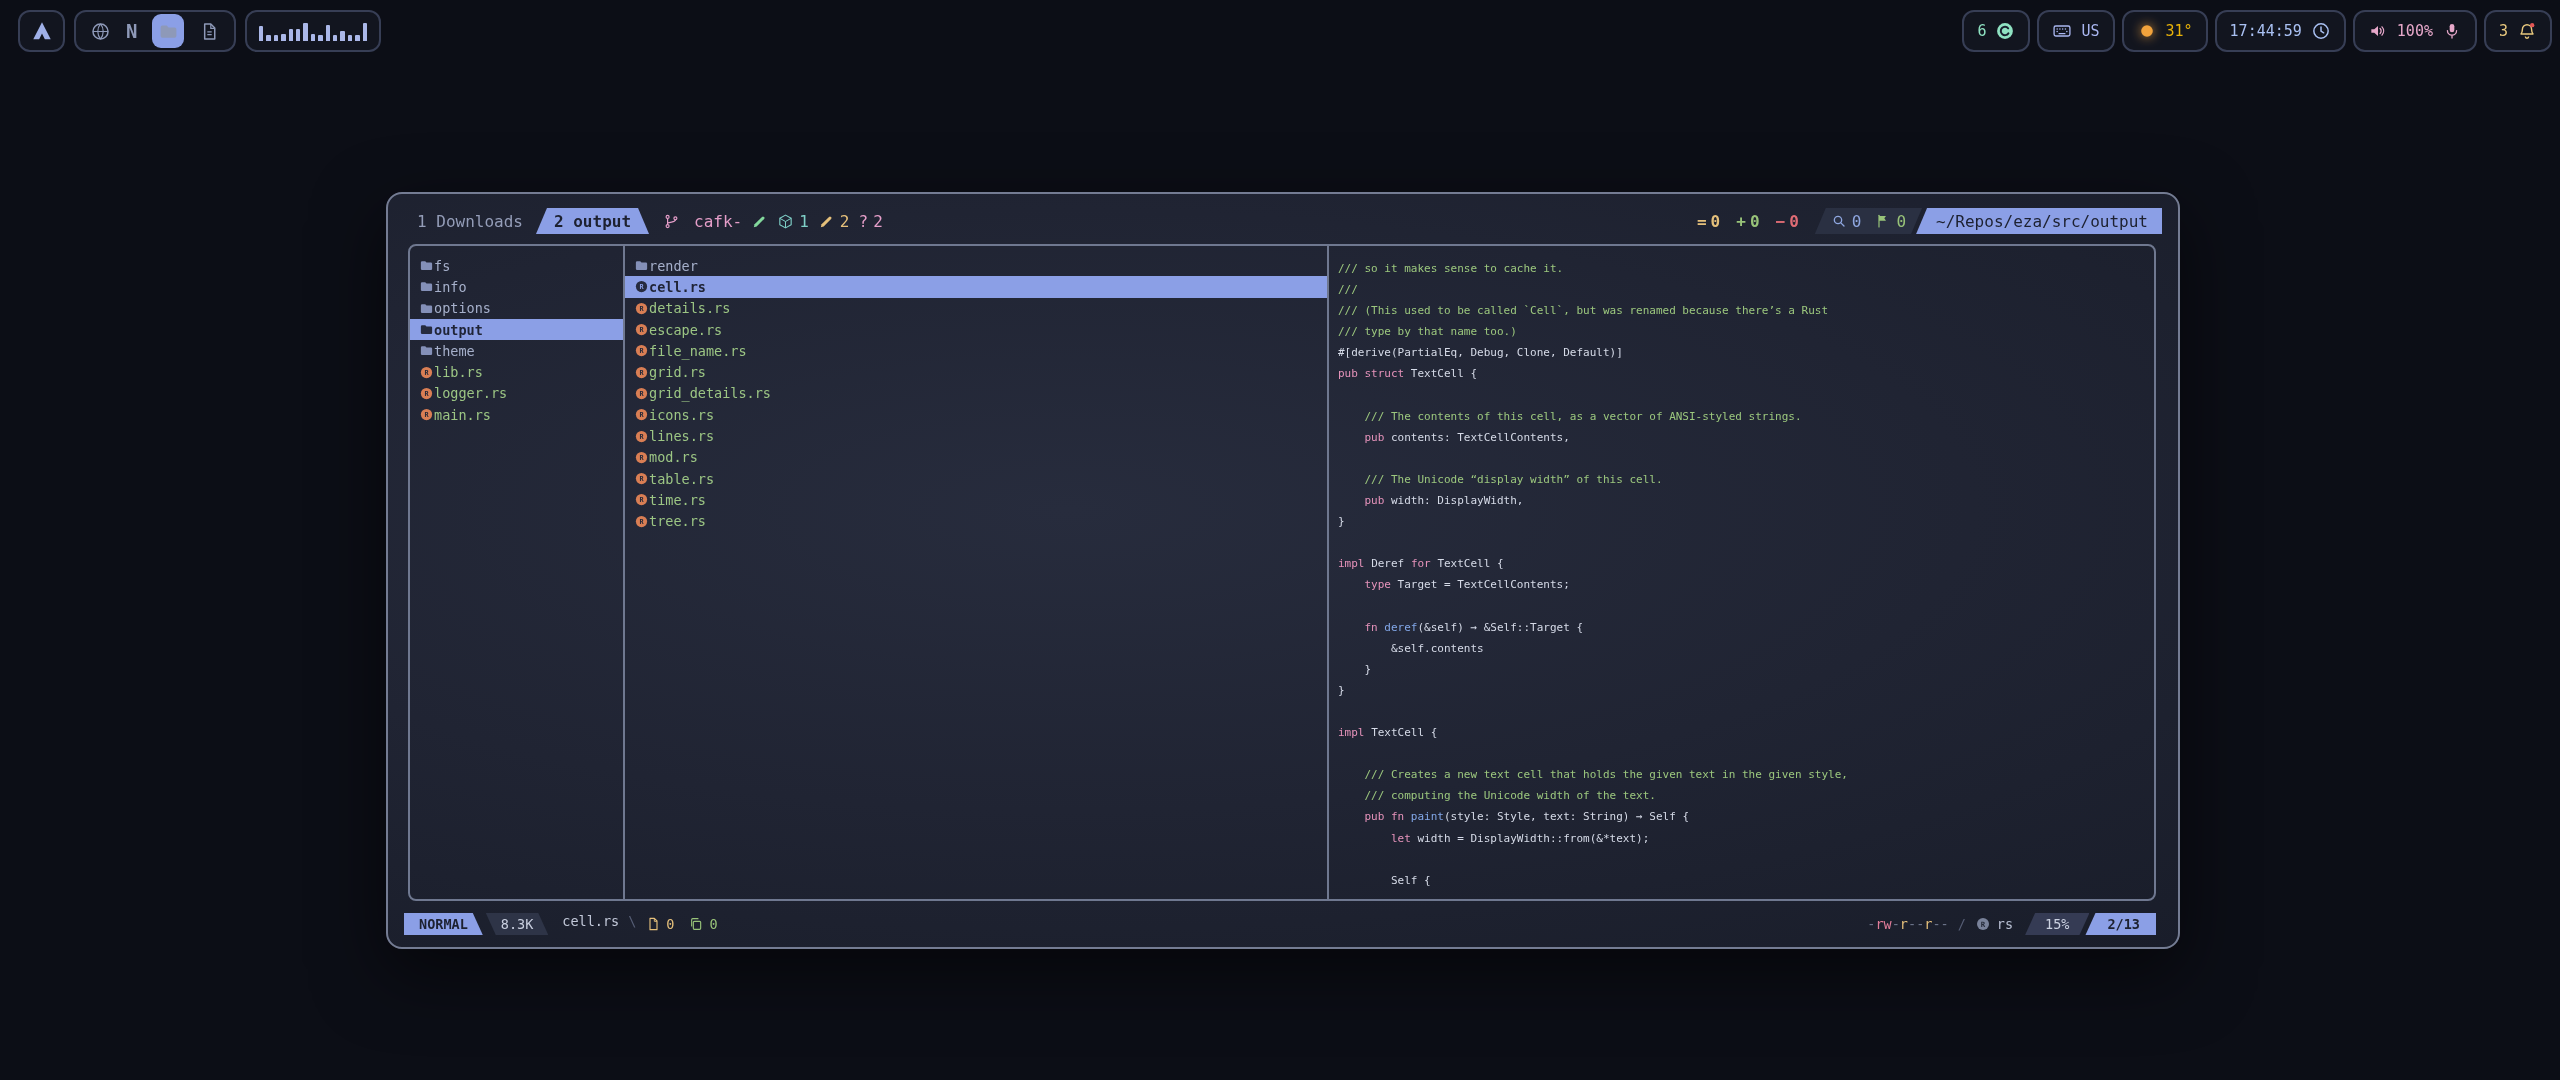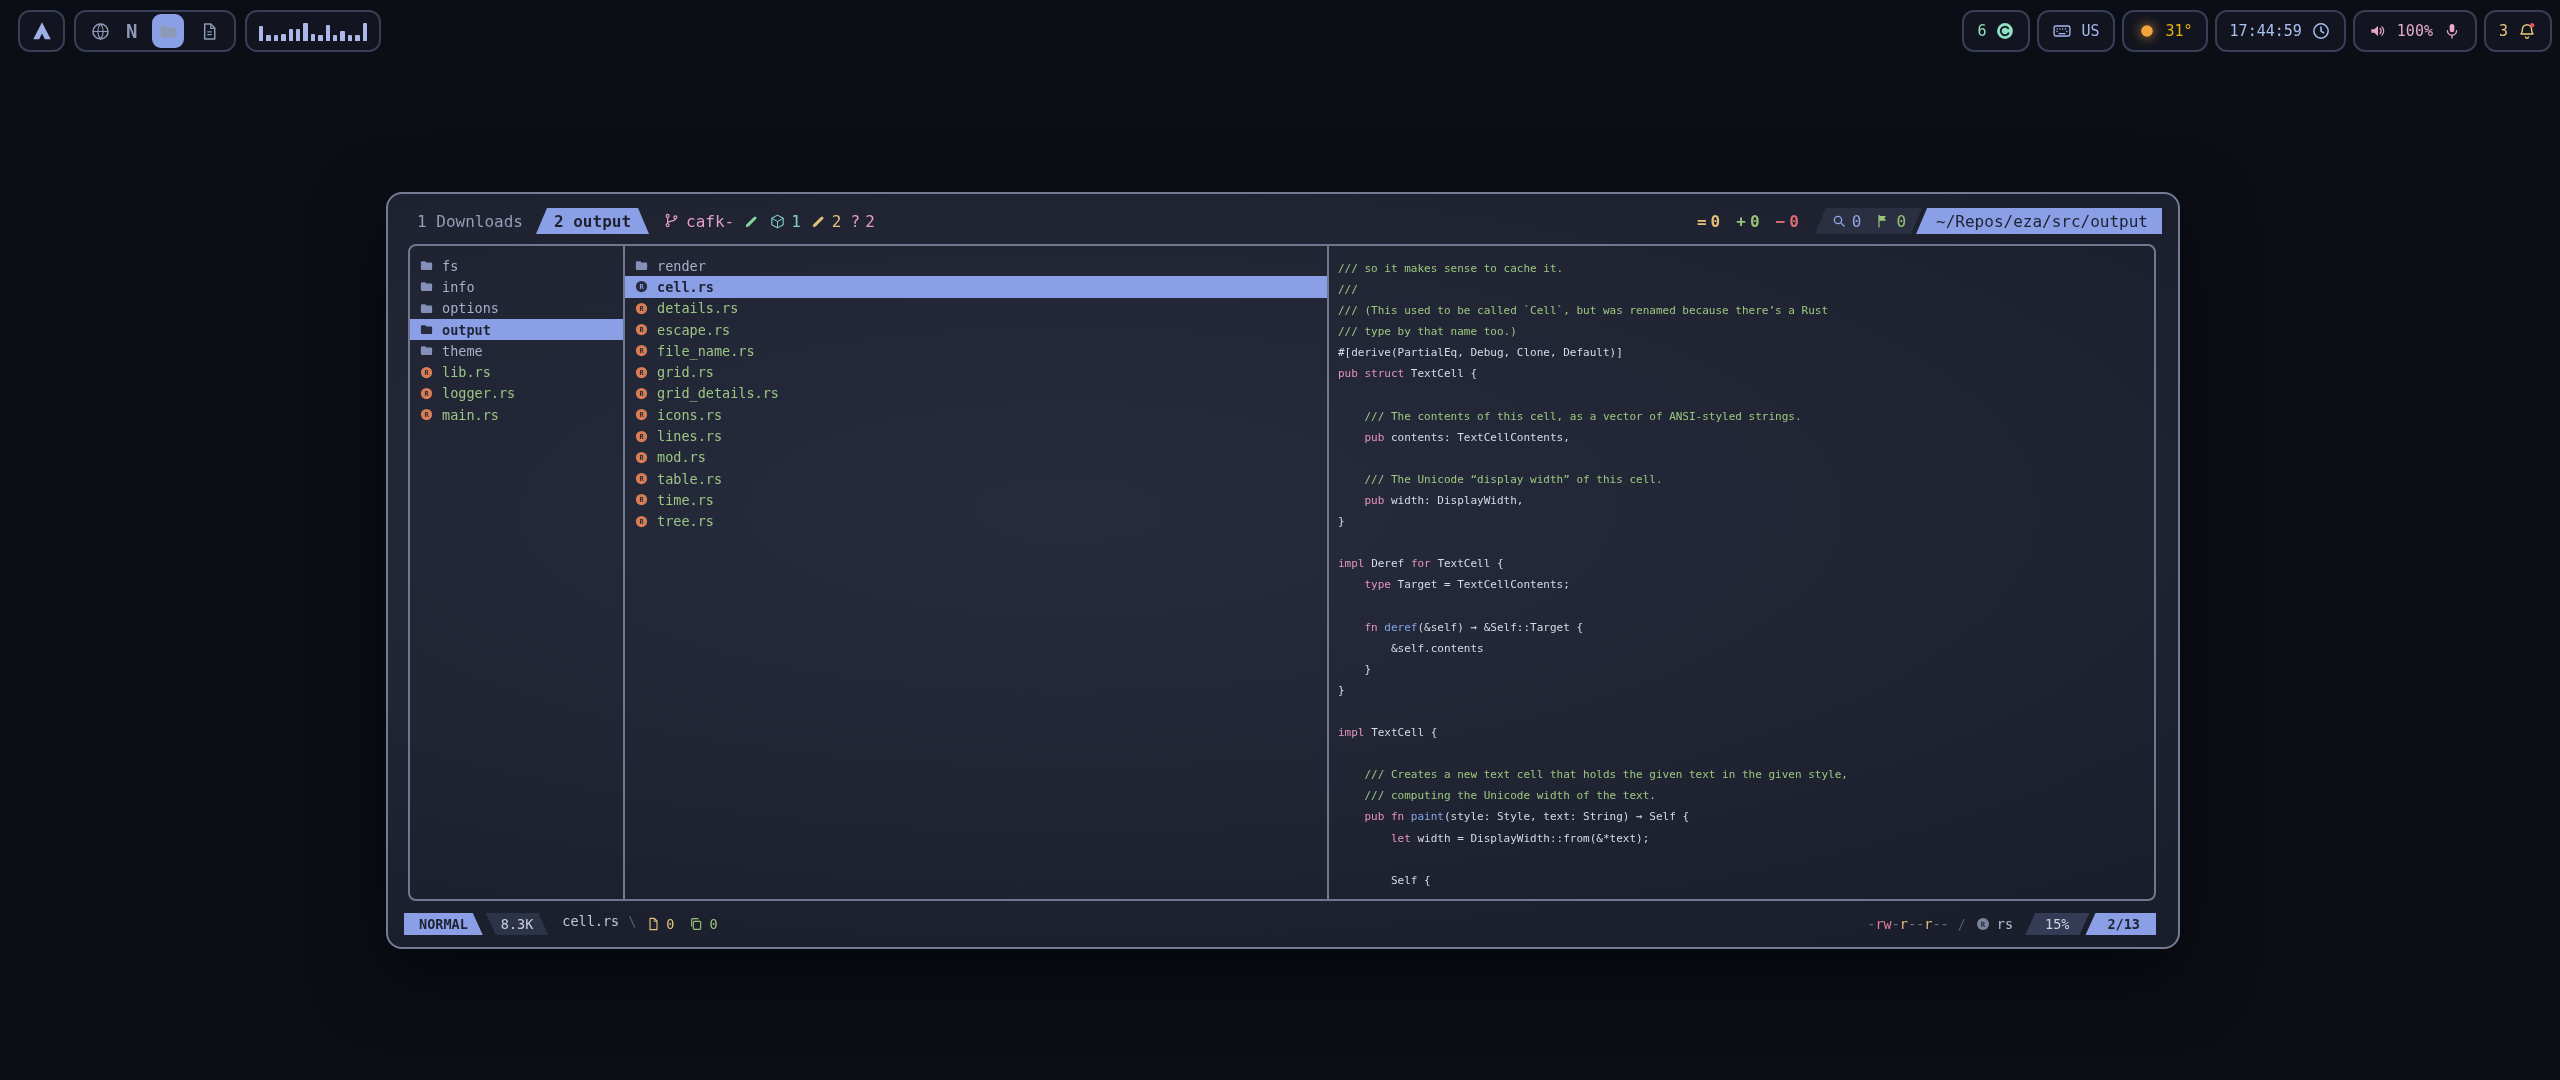--- a/index.html
+++ b/index.html
@@ -40,42 +40,42 @@
   #win{position:absolute;left:386px;top:192px;width:1794px;height:757px;border:2px solid #747c93;
        border-radius:16px;background:radial-gradient(120% 95% at 38% 42%,#272c3d 0%,#202433 42%,#1a1e2b 75%,#161926 100%);
        box-shadow:0 24px 70px rgba(0,0,0,.55)}
 
   
   #win-header{position:absolute;left:16px;right:16px;top:13px;height:28px;display:flex;align-items:center;font-size:16px}
   .tab{display:flex;align-items:center;height:26px;padding:0 13px;color:#949db8}
   .tab.active{background:#8b9fe6;color:#1d2130;font-weight:bold;padding:0 18px;
       clip-path:polygon(11px 0,calc(100% - 11px) 0,100% 100%,0 100%)}
   #git-seg{display:flex;align-items:center;gap:9px;margin-left:14px;white-space:nowrap}
-  .git-branch{color:#e59ec9;display:flex;align-items:flex-start;gap:6px}
+  .git-branch{color:#e59ec9;display:flex;align-items:center;gap:14px}
   .git-branch .ic,#git-seg .ic{width:17px;height:17px}
   .g-green{color:#82d89c}.g-teal{color:#7fd0c8;display:flex;align-items:center;gap:5px}
   .g-yellow{color:#e5c07b;display:flex;align-items:center;gap:5px}
   .g-pink{color:#e59ec9;display:flex;align-items:center;gap:5px}
   #header-right{margin-left:auto;display:flex;align-items:center;height:26px}
   .diff{display:flex;align-items:center;gap:4px;margin-right:16px;font-weight:bold}
   .d-eq{color:#e5c07b}.d-add{color:#98c379}.d-rem{color:#e06c75}
   .hseg{display:flex;align-items:center;height:26px;padding:0 16px;gap:14px}
   #seg-find{background:#2a3042;clip-path:polygon(11px 0,100% 0,calc(100% - 11px) 100%,0 100%);margin-right:-6px}
   .find-item{display:flex;align-items:center;gap:5px}
   .f-search{color:#8fa7e0}.f-flag{color:#98c379}
   .find-item .ic{width:16px;height:16px}
   #seg-path{background:#8b9fe6;color:#1d2130;clip-path:polygon(11px 0,100% 0,100% 100%,0 100%);padding:0 14px 0 20px}
 
   
   #panes{position:absolute;left:20px;right:22px;top:50px;bottom:46px;border:2px solid #6f7890;border-radius:8px;display:flex;overflow:hidden}
   .pane{height:100%;overflow:hidden;padding-top:9px}
   #pane-parent{width:215px;border-right:2px solid #6f7890}
   #pane-current{width:704px;border-right:2px solid #6f7890}
   #pane-preview{flex:1}
-  .row{height:21.3px;display:flex;align-items:center;gap:8px;padding:0 9px;font-size:13.5px;white-space:nowrap}
+  .row{height:21.3px;display:flex;align-items:center;padding:0 9px;font-size:13.5px;white-space:nowrap}
   .row .ic{width:15px;height:15px;color:#8490b8}
   .row.rs .ic{color:#d97e54}
   .row .fname{color:#a6b0cb}
   .row.rs .fname{color:#9cc684}
   .row.sel{background:#8b9fe6;--rletter:#8b9fe6}
   .row.sel .ic{color:#262b3f}
   .row.sel .fname{color:#1f2436;font-weight:bold}
 
   
   #code{padding:3px 16px 0 9px;font-size:11px;line-height:21.1px}

